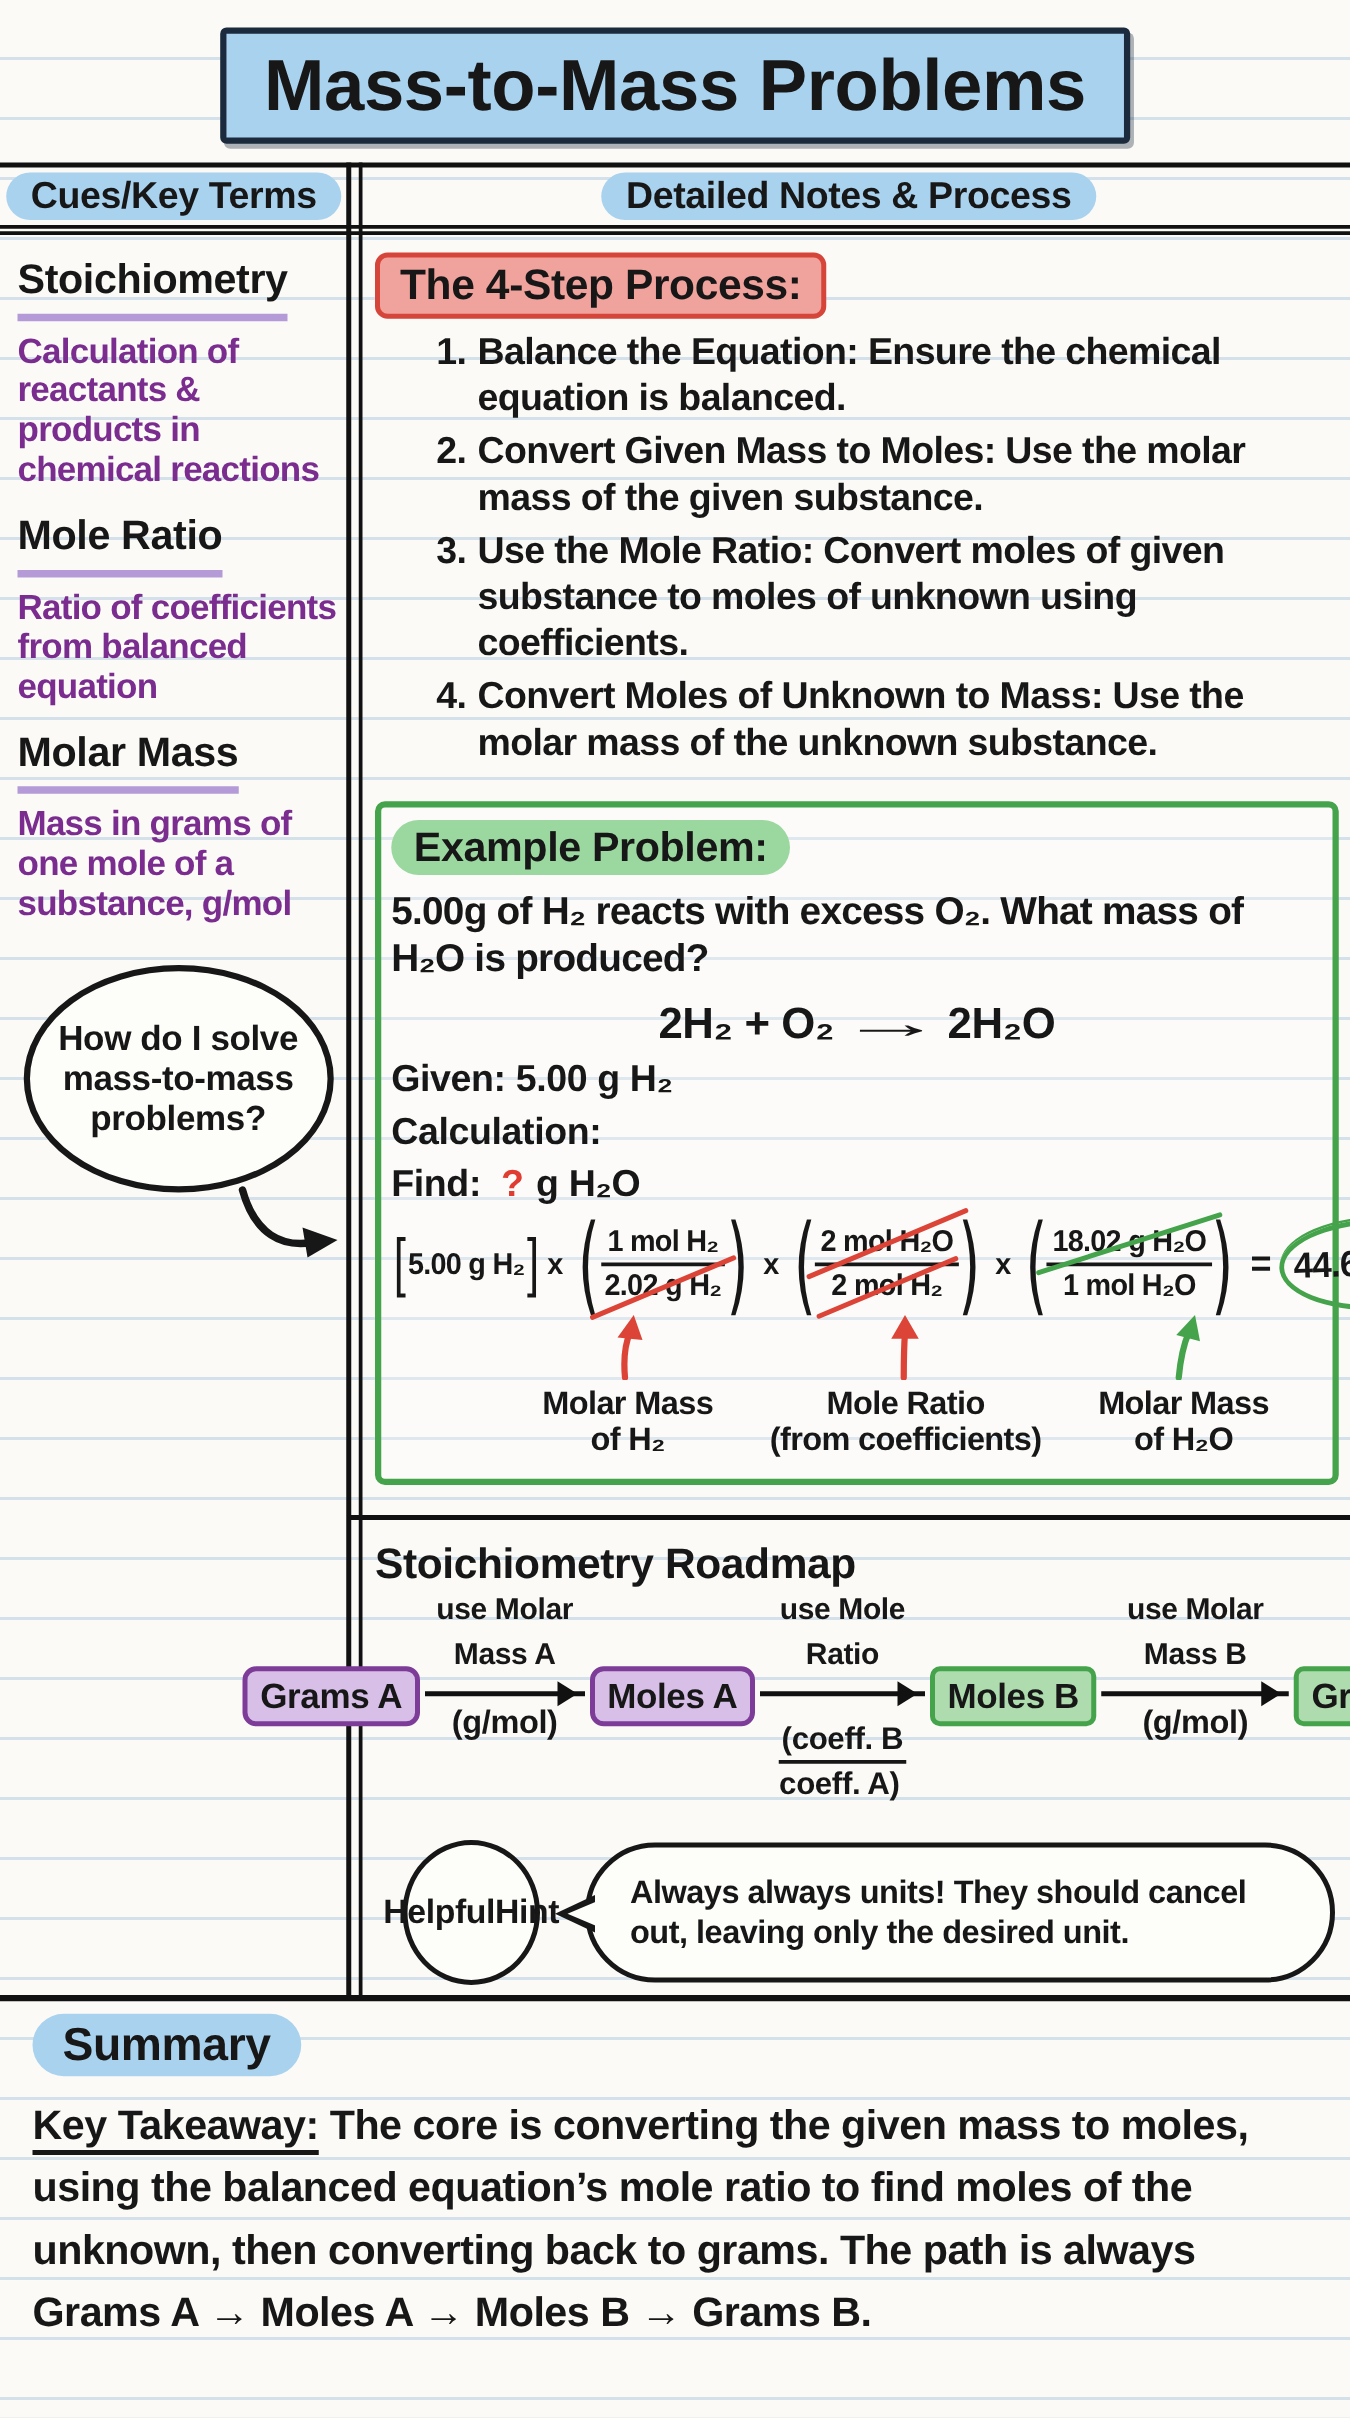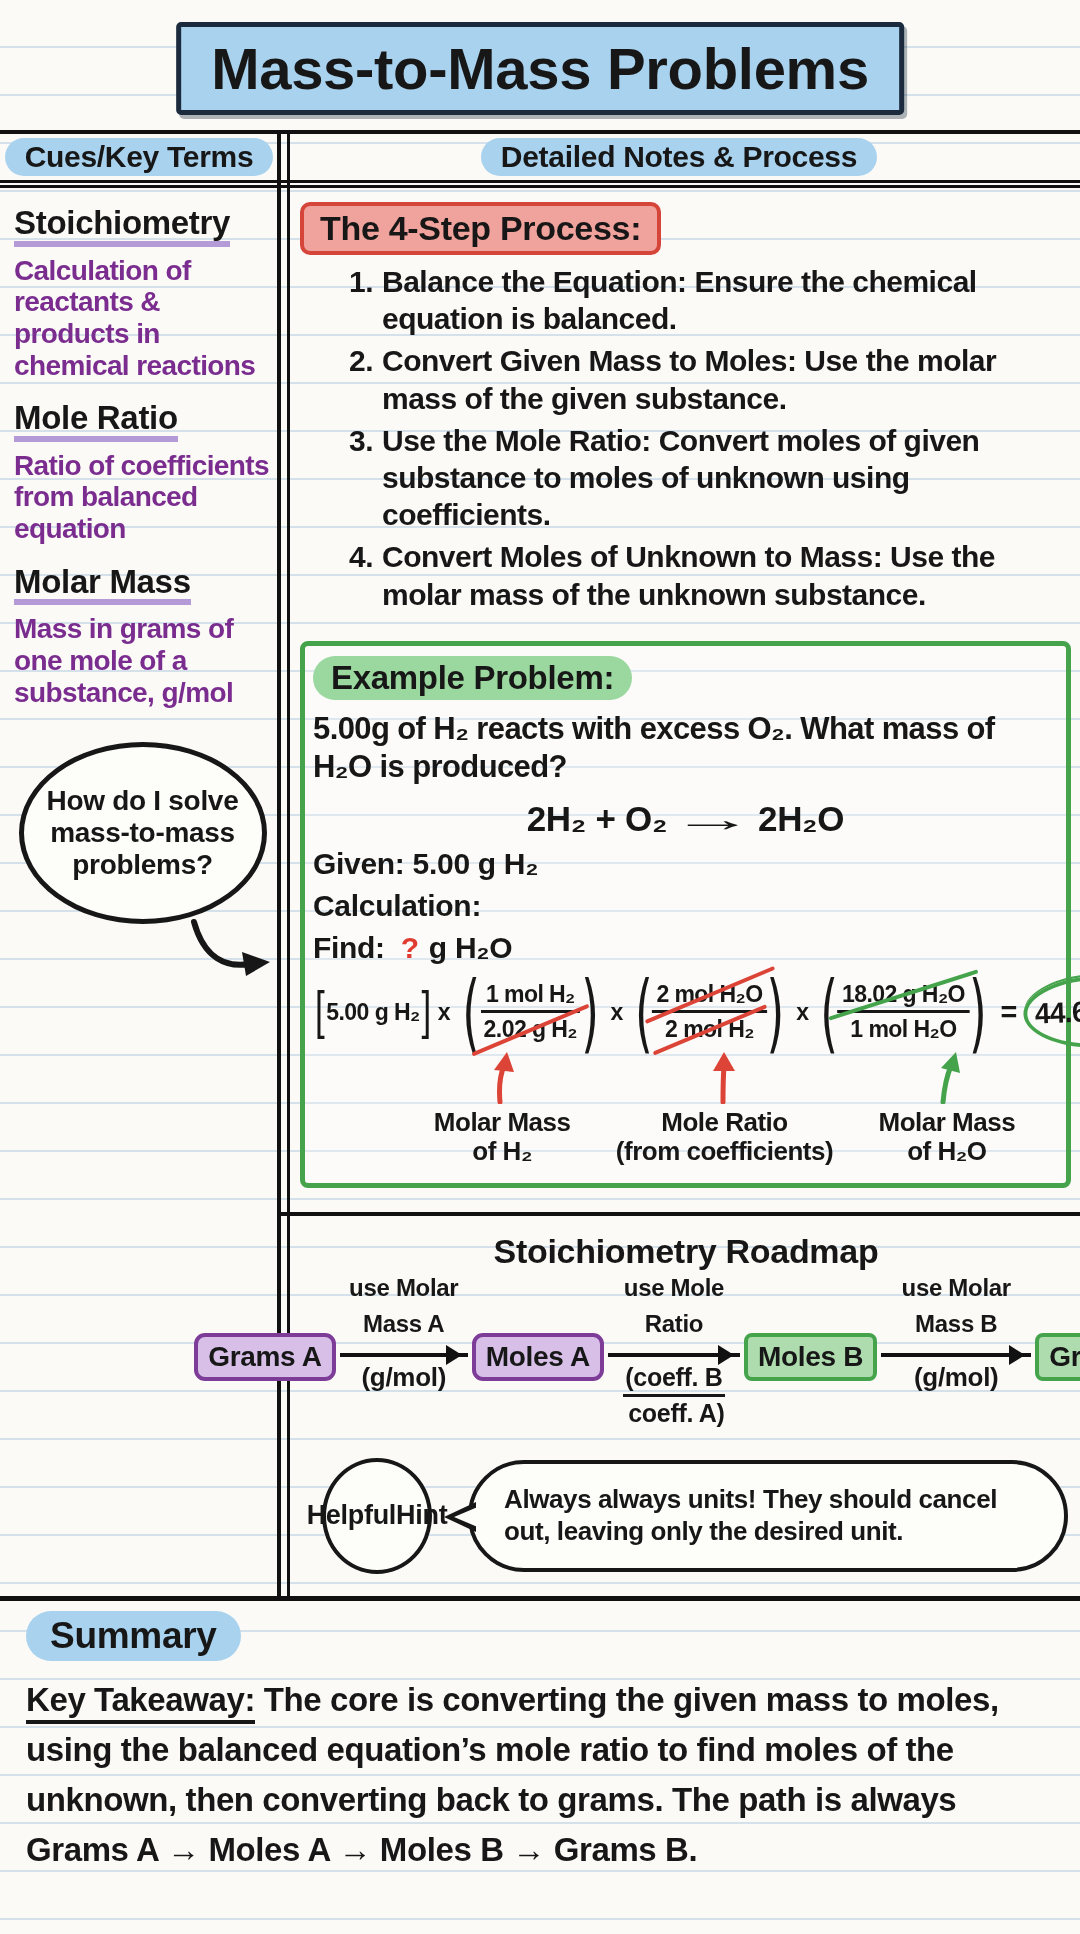--- a/index.html
+++ b/index.html
@@ -29,21 +29,21 @@
   .header-cell-right{ flex:1; display:flex; justify-content:center; }
   .blue-pill{ background:#a9d2ee; border-radius:26px; padding:2px 20px; font-size:30px; white-space:nowrap; }
   
   .col-divider{
     position:absolute; top:130px; left:277px; width:13px; height:1466px;
     border-left:4px solid #111; border-right:3px solid #111;
   }
   
   .cues-col{ position:absolute; top:200px; left:0; width:277px; padding:6px 6px 0 14px; }
   .term-block{ margin-bottom:20px; }
-  .term{ display:inline-block; font-size:33px; line-height:1.05; border-bottom:6px solid #b49bd8; padding-bottom:0; }
+  .term{ display:inline-block; font-size:33px; line-height:1.05; border-bottom:6px solid #b49bd8; padding-bottom:10px; }
   .term-def{ font-size:28px; line-height:1.13; color:#7a2d8f; margin-top:8px; letter-spacing:-0.6px; }
   .q-bubble{
     width:248px; height:182px; margin:34px auto 0; background:#fdfdfa;
     border:5px solid #171717; border-radius:50%;
     display:flex; align-items:center; justify-content:center; text-align:center;
     font-size:28px; line-height:1.15; padding:0 16px;
   }
   .q-arrow{ display:block; margin:-6px 0 0 168px; }
   
   .notes-col{ position:absolute; top:196px; left:300px; width:772px; }
@@ -85,36 +85,36 @@
   .result-circle{
     border:4.5px solid #44a34b; border-radius:50%; padding:16px 8px;
     font-size:29px; transform:rotate(-2deg); box-shadow:0 -3px 0 -1px #44a34b;
   }
   .annot-row{ display:flex; margin-top:4px; padding-left:78px; }
   .annot{ width:224px; display:flex; flex-direction:column; align-items:center;
           font-size:26px; line-height:1.12; text-align:center; letter-spacing:-0.5px; }
   .annot svg{ margin-bottom:4px; }
   
   .notes-sep{ border-top:4px solid #111; margin:24px -8px 0 -22px; }
-  .roadmap-title{ text-align:center; font-size:34px; margin-top:16px; }
+  .roadmap-title{ font-size:34px; margin-top:16px; }
   .flow{ display:flex; align-items:flex-start; justify-content:center; margin-top:4px; }
   .node{ border:4px solid; border-radius:8px; padding:4px 10px; font-size:28px; white-space:nowrap; margin-top:58px; }
   .node-purple{ background:#d7bfe8; border-color:#7d3c98;border-radius:11px; }
   .node-green{ background:#aedcae; border-color:#44a34b; }
   .arrow-col{ display:flex; flex-direction:column; align-items:center; margin:0 4px; }
   .arrow-above{ height:62px; display:flex; flex-direction:column; justify-content:space-between;
                 font-size:24px; line-height:1.08; text-align:center; }
   .arrow-line{ position:relative; height:0; border-top:4.5px solid #111; margin-top:16px; }
   .arrow-line::after{
     content:""; position:absolute; right:-4px; top:-12px;
     border:10px solid transparent; border-left:16px solid #111;
   }
   .w1{ width:128px; } .w2{ width:132px; } .w3{ width:150px; }
   .arrow-below{ font-size:26px; text-align:center; margin-top:6px; line-height:1.1; }
-  .mini-frac{ display:flex; flex-direction:column; align-items:flex-end; font-size:25px; margin-top:6px; }
+  .mini-frac{ display:flex; flex-direction:column; align-items:flex-start; font-size:25px; margin-top:20px; }
   .mini-frac .top{ border-bottom:3.5px solid #171717; padding:0 2px 2px; }
   .mini-frac .bot{ padding-top:2px; }
   
   .hint-row{ display:flex; align-items:center; margin:30px 0 0 22px; }
   .hint-circle{
     flex:none; width:110px; height:116px; background:#fdfdfa;
     border:4.5px solid #171717; border-radius:50%;
     display:flex; flex-direction:row; align-items:center; justify-content:center;
     font-size:27px; line-height:1.1; text-align:center;
   }

